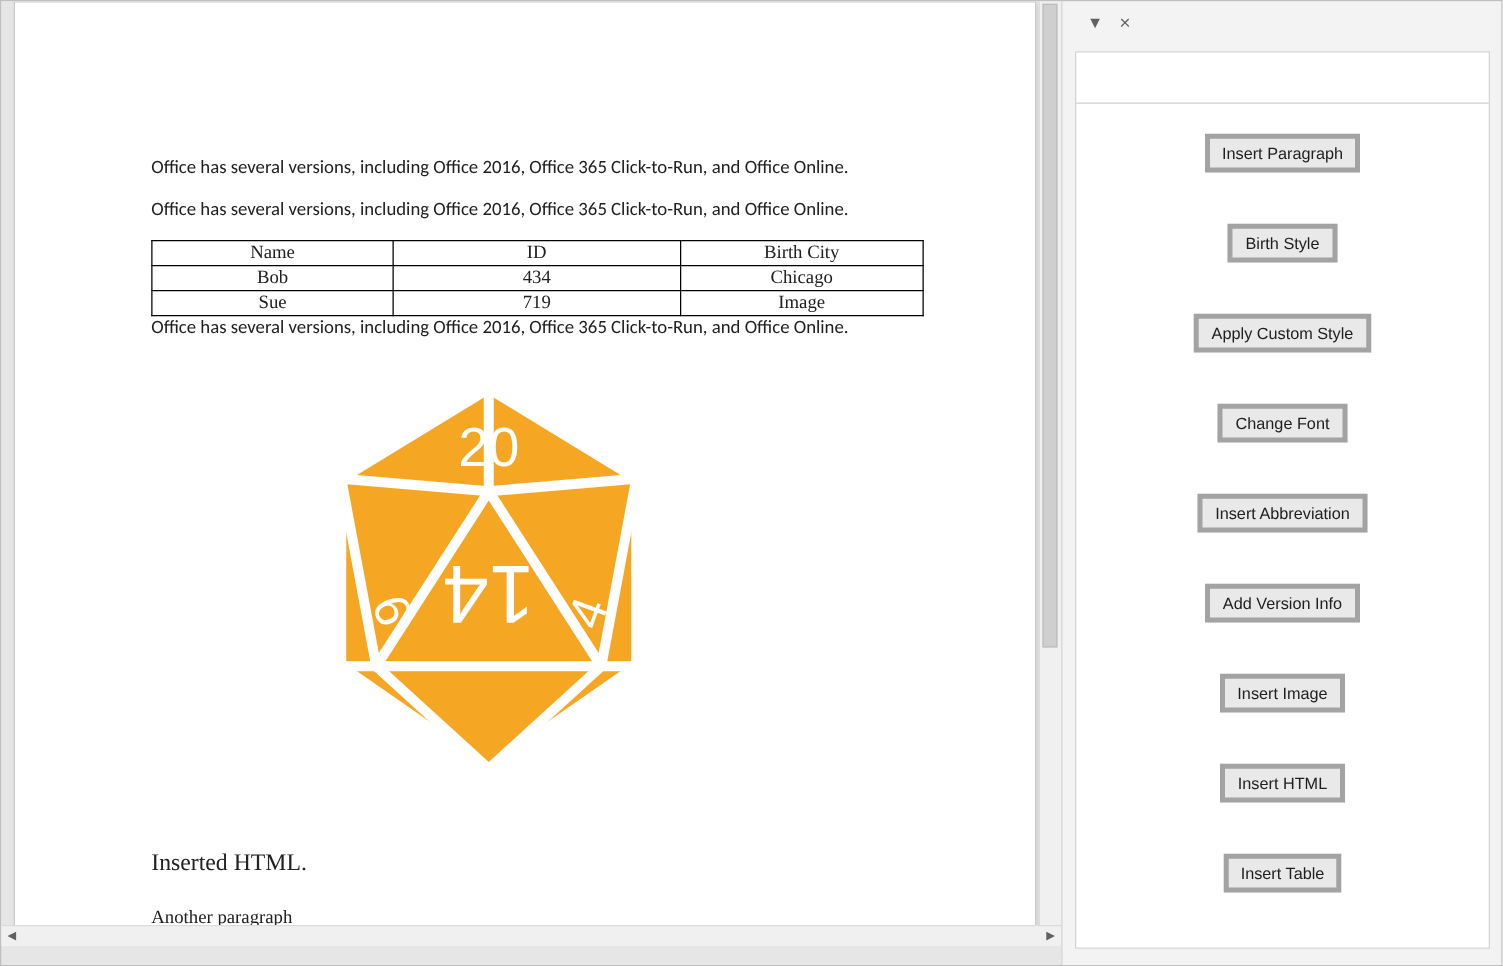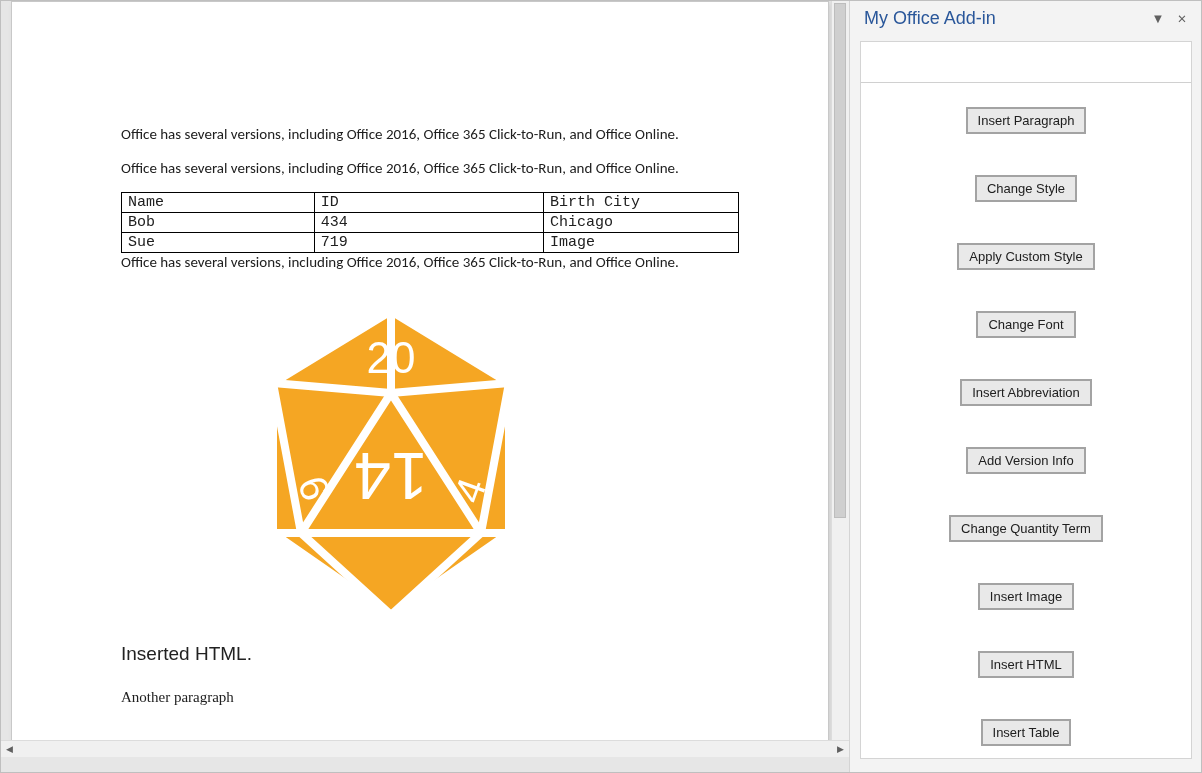--- a/index.html
+++ b/index.html
@@ -49,35 +49,36 @@
     border-collapse: collapse;
     width: 618px;
     margin: 0;
     font-size: 15px;
   }
   table.data-table td {
     border: 1px solid #000000;
     padding: 0 6px;
     height: 19px;
     line-height: 19px;
-    font-family: Liberation Mono, monospace;
+    font-family: Liberation Serif, serif;
+    text-align: center;
   }
   .col-name { width: 206px; }
   .col-id { width: 247px; }
   .col-bc { width: 206px; }
   .dice-wrap {
     margin-top: 30px;
     margin-left: 130px;
     width: 280px;
   }
   .inserted-html {
-    font-family: Liberation Sans, sans-serif;
+    font-family: Liberation Serif, serif;
     font-size: 19px;
     color: #222222;
-    margin-top: 16px;
+    margin-top: 52px;
     margin-bottom: 24px;
   }
   .another {
     font-family: Liberation Serif, serif;
     font-size: 15px;
     margin-top: 18px;
   }
   
   .vscroll {
     position: absolute;
@@ -191,21 +192,21 @@
     flex-direction: column;
     align-items: center;
     gap: 41px;
     margin-top: 24px;
   }
   button.addin-btn {
     font-family: "Segoe UI", Arial, sans-serif;
     font-size: 13px;
     color: #202020;
     background: #e9e9e9;
-    border: 2px solid #a3a3a3;
+    border: 4px solid #a3a3a3;
     padding: 4px 10px;
     cursor: pointer;
   }
 </style>
 </head>
 <body>
 
 <div class="doc-area">
   <div class="page">
     <div class="page-inner">
@@ -269,32 +270,30 @@
   </div>
 
   <div class="hscroll">
     <div class="arrow-btn al">◀</div>
     <div class="arrow-btn ar">▶</div>
   </div>
 </div>
 
 <div class="pane">
   <div class="pane-header">
-    <div class="pane-title">My Office Add-in</div>
     <div class="pane-ctrl">▼</div>
     <div class="pane-ctrl" style="font-size:16px;">×</div>
   </div>
   <div class="pane-body">
     <hr class="hr">
     <div class="btn-col">
       <button class="addin-btn">Insert Paragraph</button>
-      <button class="addin-btn">Change Style</button>
+      <button class="addin-btn">Birth Style</button>
       <button class="addin-btn">Apply Custom Style</button>
       <button class="addin-btn">Change Font</button>
       <button class="addin-btn">Insert Abbreviation</button>
       <button class="addin-btn">Add Version Info</button>
-      <button class="addin-btn">Change Quantity Term</button>
       <button class="addin-btn">Insert Image</button>
       <button class="addin-btn">Insert HTML</button>
       <button class="addin-btn">Insert Table</button>
     </div>
   </div>
 </div>
 
 </body></html>

